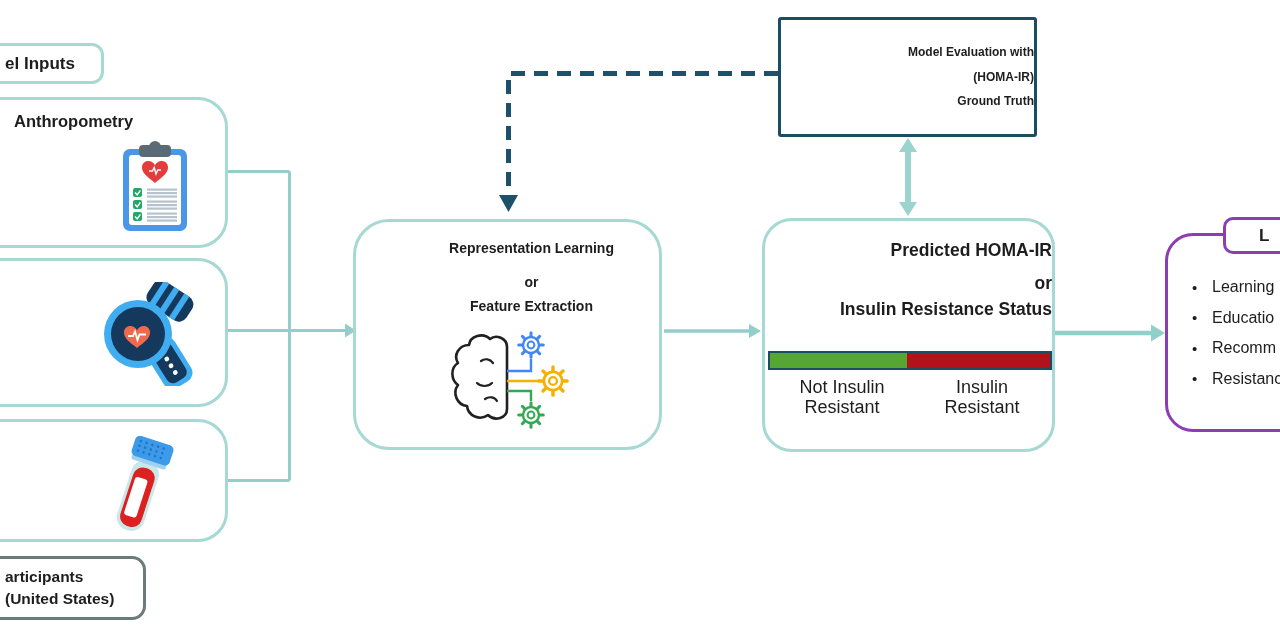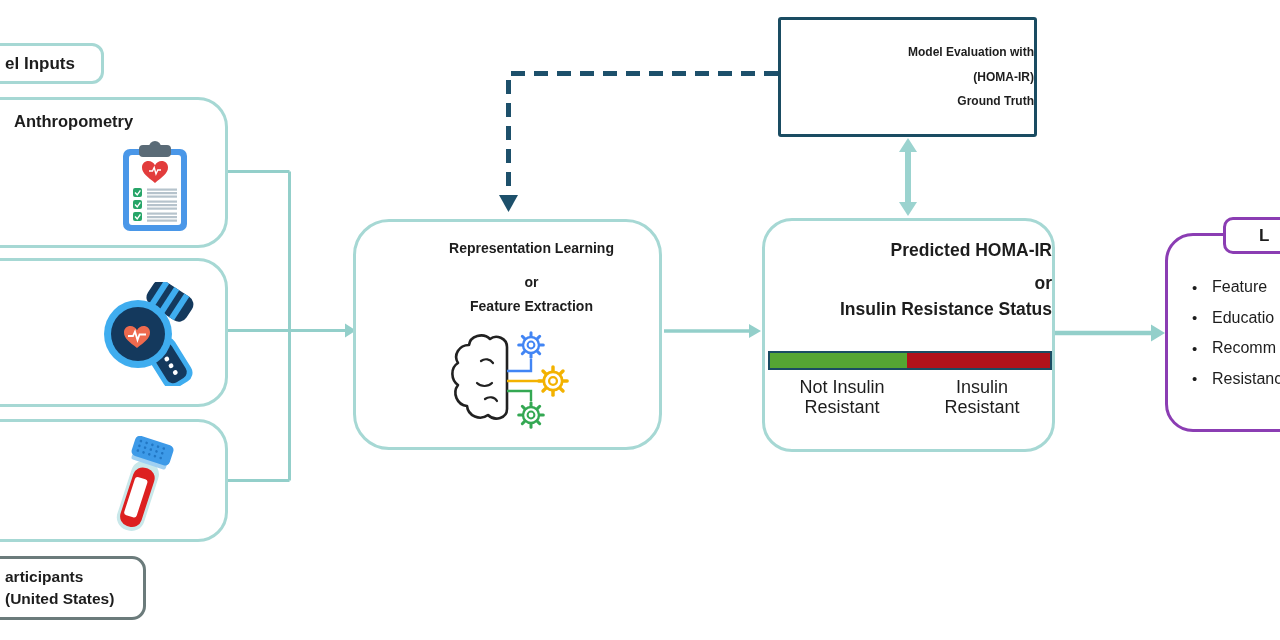--- a/index.html
+++ b/index.html
@@ -228,21 +228,21 @@
     </div>
   </div>
 
   <div class="abs purple-box" style="left:1165px;top:233px;width:210px;height:199px;"></div>
   <div class="abs purple-header" style="left:1223px;top:217px;width:160px;height:37px;">
     <span>L</span>
   </div>
   <ul class="bullets abs" style="left:1192px;top:272px;width:120px;">
     <li>
         <span class="dot">•</span>
-        <span>Feature</span>
+        <span>Learning</span>
       </li>
     <li>
         <span class="dot">•</span>
         <span>Educatio</span>
       </li>
     <li>
         <span class="dot">•</span>
         <span>Recomm</span>
       </li>
     <li>

